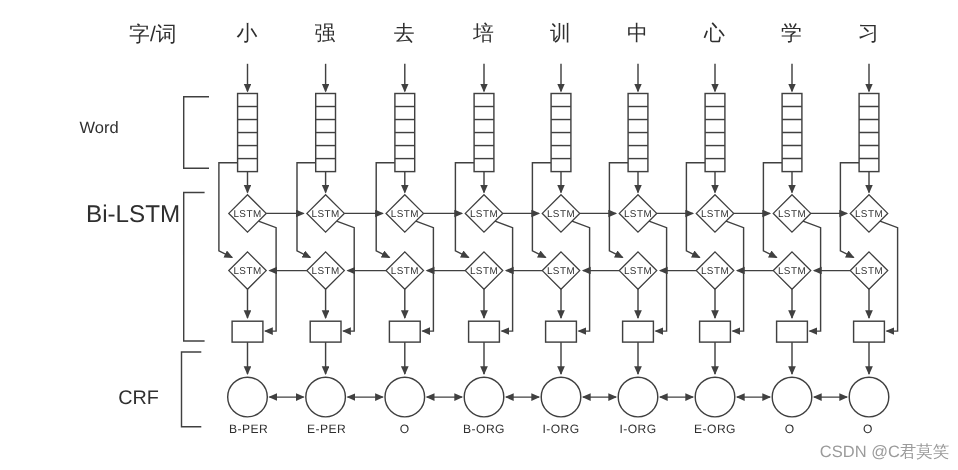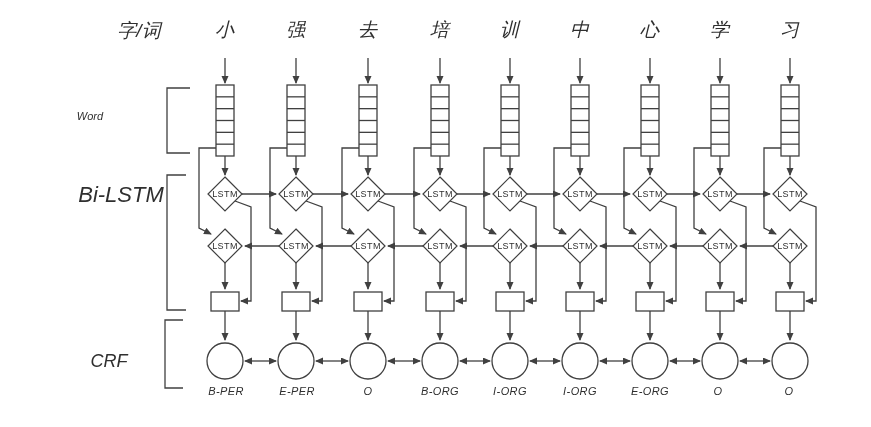--- a/index.html
+++ b/index.html
@@ -3,24 +3,24 @@
 <meta charset="utf-8">
 <style>
   :root{
     --bg:#ffffff; --line:#404040; --text:#2f2f2f; --wm:#9b9b9b;
   }
   html,body{margin:0;padding:0;background:#fff;}
   .stage{
     position:relative; width:871px; height:427px; background:var(--bg);
     font-family:"Liberation Sans", sans-serif; overflow:hidden;
   }
-  .abs{position:absolute; transform:translateX(-50%); white-space:nowrap; color:var(--text);font-style:italic;}
+  .abs{position:absolute; transform:translateX(-50%); white-space:nowrap; color:var(--text);}
   .char-label{top:17px; font-size:19px; font-weight:500; letter-spacing:1px;}
   .io-label{top:18px; font-size:19px; font-weight:500;}
-  .side-label{font-size:11px; text-align:center; line-height:19px;}
+  .side-label{font-size:15px; text-align:center; line-height:19px;}
   .tag-label{top:385px; font-size:11px; font-weight:500; letter-spacing:.4px;}
   .watermark{
     position:absolute; right:8px; top:401px; font-size:15px; color:var(--wm);
     white-space:nowrap;
   }
   svg{position:absolute; left:0; top:0;}
   .lstm-text{font-size:9px; fill:var(--text); text-anchor:middle; letter-spacing:.4px;}
 </style>
 </head>
 <body>
@@ -272,25 +272,26 @@
   <span class="abs char-label" style="left:510px">训</span>
   <span class="abs char-label" style="left:580px">中</span>
   <span class="abs char-label" style="left:650px">心</span>
   <span class="abs char-label" style="left:720px">学</span>
   <span class="abs char-label" style="left:790px">习</span>
 
   <div class="abs side-label" style="left:90px; top:107px">
     <div>Word</div>
   </div>
   <span class="abs side-label" style="left:121px; top:185px; font-size:22px">Bi-LSTM</span>
-  <span class="abs side-label" style="left:109px; top:352px; font-size:18px">CRF</span>
+  <span class="abs side-label" style="left:126px; top:352px; font-size:18px">CRF</span>
 
   <span class="abs tag-label" style="left:226px">B-PER</span>
   <span class="abs tag-label" style="left:297px">E-PER</span>
   <span class="abs tag-label" style="left:368px">O</span>
   <span class="abs tag-label" style="left:440px">B-ORG</span>
   <span class="abs tag-label" style="left:510px">I-ORG</span>
   <span class="abs tag-label" style="left:580px">I-ORG</span>
   <span class="abs tag-label" style="left:650px">E-ORG</span>
   <span class="abs tag-label" style="left:718px">O</span>
   <span class="abs tag-label" style="left:789px">O</span>
 
+  <span class="watermark">CSDN @C君莫笑</span>
 </div>
 
 </body></html>

